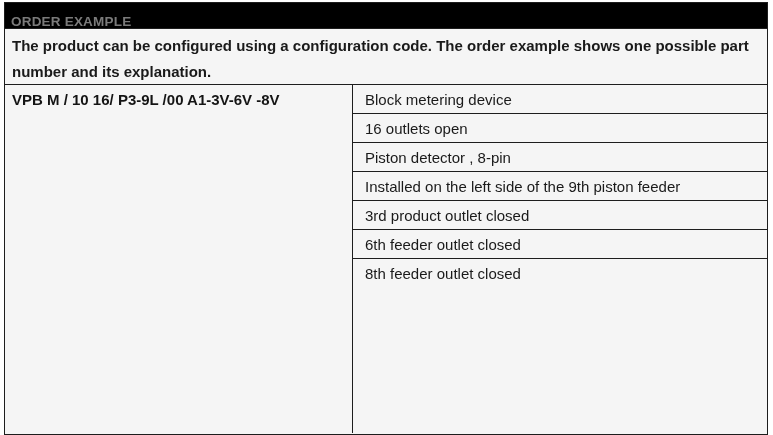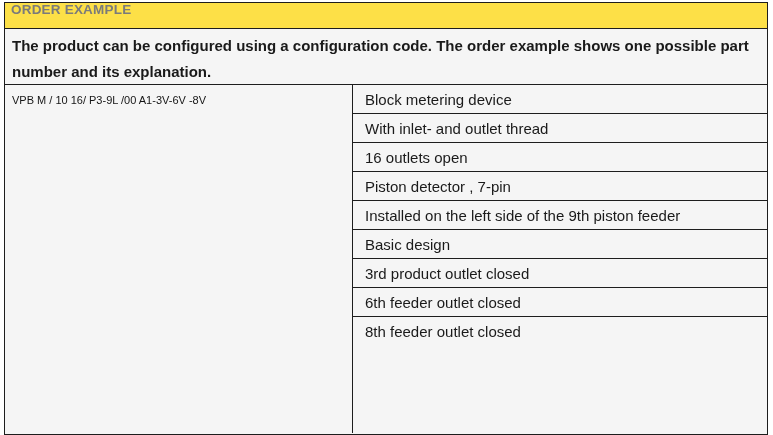--- a/index.html
+++ b/index.html
@@ -24,23 +24,23 @@
     box-sizing: border-box;
     border: 1.5px solid #1d1d1d;
     background: #f5f5f5;
   }
 
   
   .panel-header {
     height: 26px;
     box-sizing: border-box;
     border-bottom: 1.5px solid #1d1d1d;
-    background: #fde047;
+    background: #000000;
     display: flex;
-    align-items: flex-start;
+    align-items: flex-end;
     padding-left: 6px;
   }
   .panel-header-title {
     font-size: 13.5px;
     font-weight: bold;
     color: #7b7b7b;
     letter-spacing: 0.2px;
     line-height: 1;
   }
 
@@ -66,22 +66,22 @@
     background: #f5f5f5;
   }
   .partnumber-cell {
     width: 348px;
     flex: 0 0 348px;
     box-sizing: border-box;
     border-right: 1.5px solid #1d1d1d;
     padding: 4px 0 0 7px;
   }
   .partnumber-text {
-    font-size: 11px;
-    font-weight: normal;
+    font-size: 15px;
+    font-weight: bold;
     line-height: 22px;
     color: #141414;
     white-space: nowrap;
   }
   .explanation-col {
     flex: 1 1 auto;
     display: flex;
     flex-direction: column;
   }
   .explanation-row {
@@ -120,33 +120,27 @@
 
     <div class="partnumber-cell">
       <div class="partnumber-text">VPB M / 10 16/ P3-9L /00 A1-3V-6V -8V</div>
     </div>
 
     <div class="explanation-col">
       <div class="explanation-row">
         <span class="explanation-text">Block metering device</span>
       </div>
       <div class="explanation-row">
-        <span class="explanation-text">With inlet- and outlet thread</span>
-      </div>
-      <div class="explanation-row">
         <span class="explanation-text">16 outlets open</span>
       </div>
       <div class="explanation-row">
-        <span class="explanation-text">Piston detector , 7-pin</span>
+        <span class="explanation-text">Piston detector , 8-pin</span>
       </div>
       <div class="explanation-row">
         <span class="explanation-text">Installed on the left side of the 9th piston feeder</span>
-      </div>
-      <div class="explanation-row">
-        <span class="explanation-text">Basic design</span>
       </div>
       <div class="explanation-row">
         <span class="explanation-text">3rd product outlet closed</span>
       </div>
       <div class="explanation-row">
         <span class="explanation-text">6th feeder outlet closed</span>
       </div>
       <div class="explanation-row">
         <span class="explanation-text">8th feeder outlet closed</span>
       </div>

